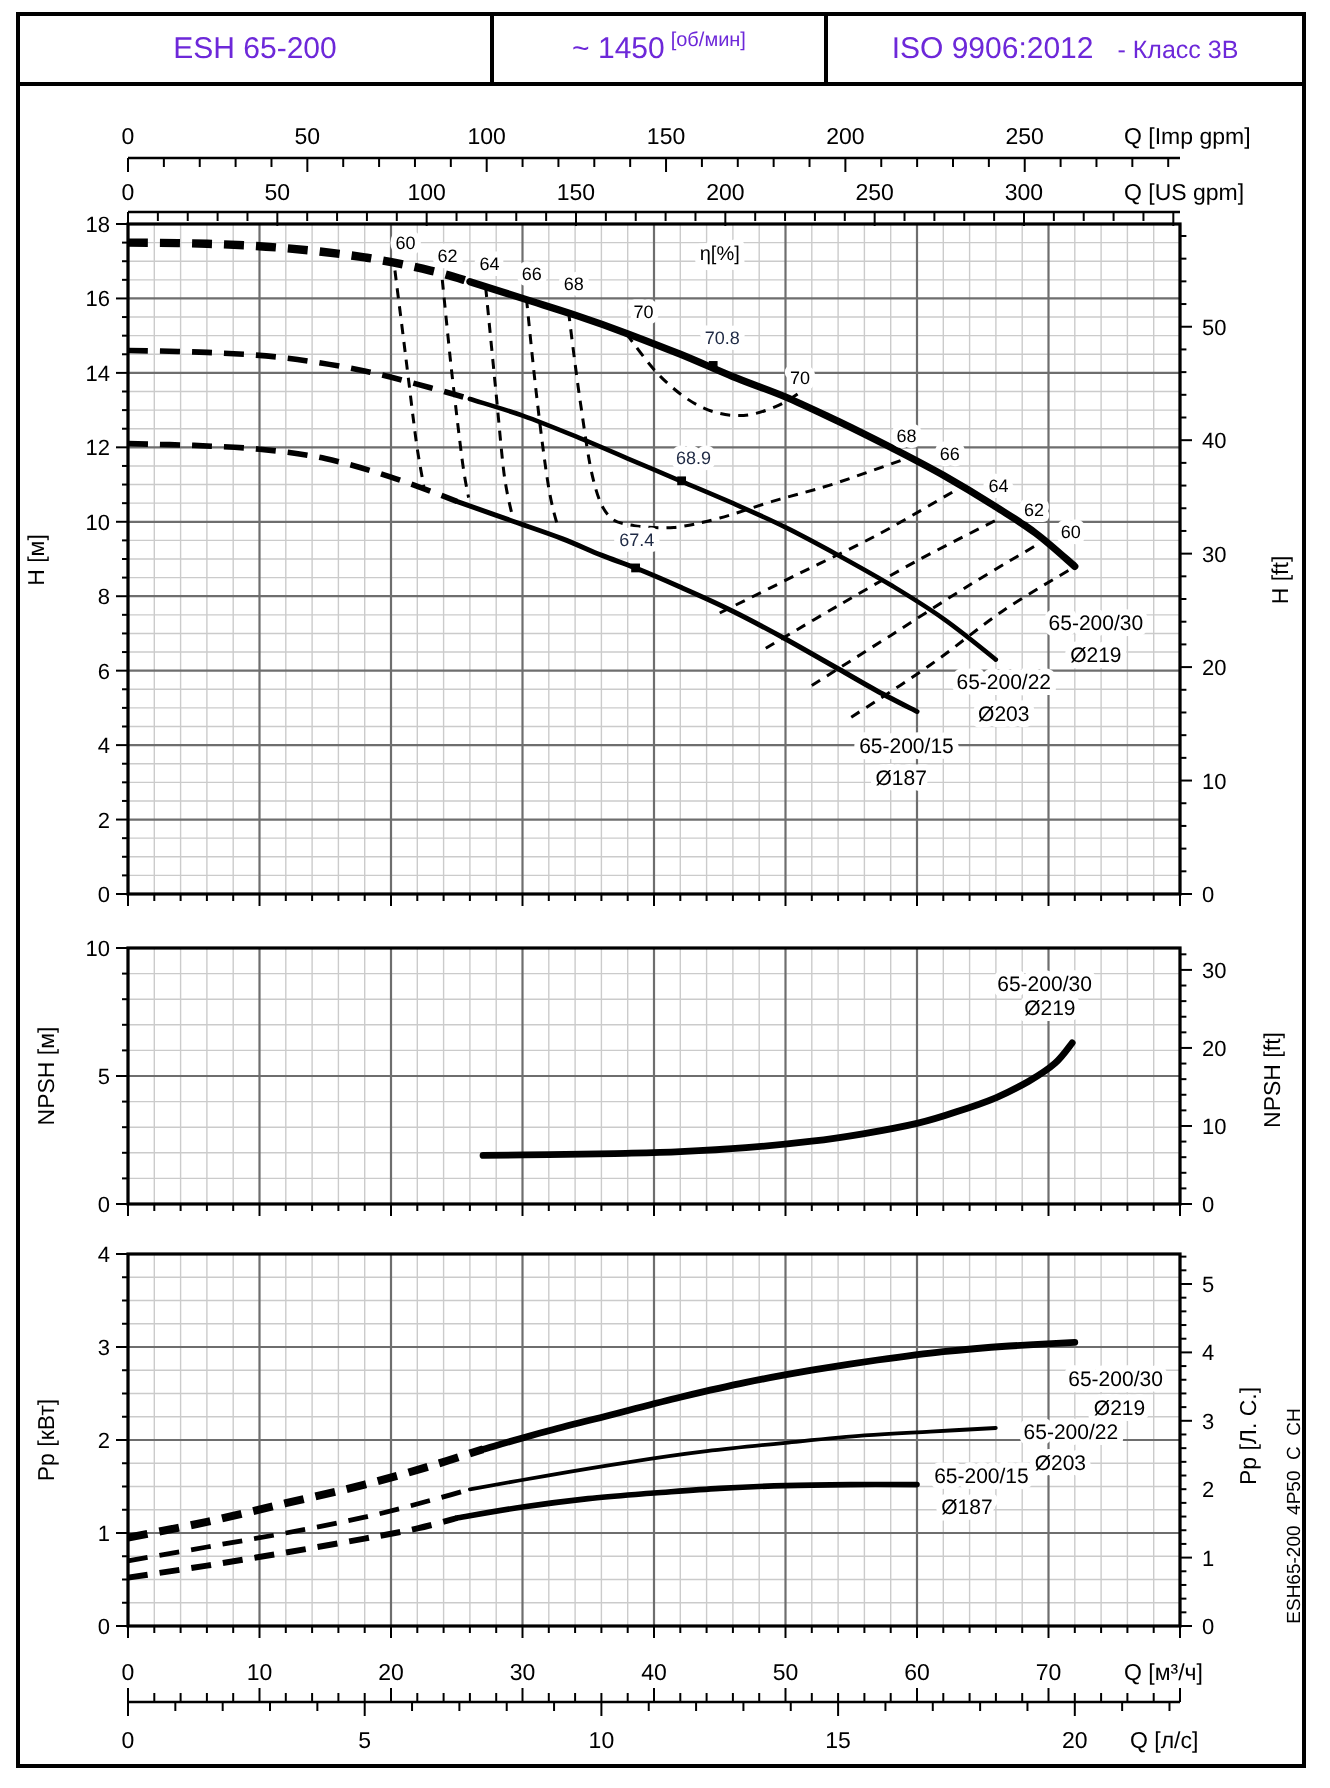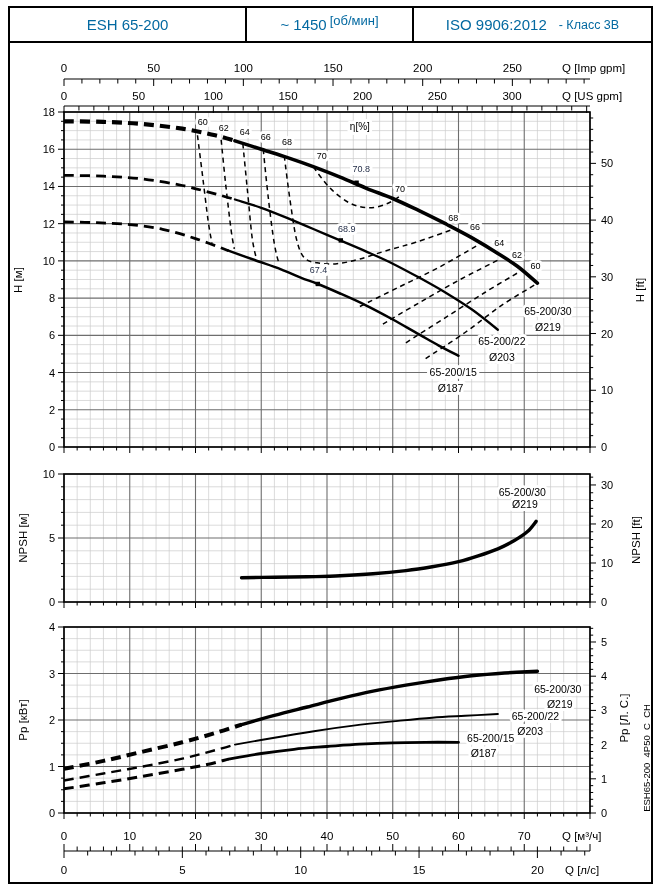--- a/index.html
+++ b/index.html
@@ -1,25 +1,25 @@
 <!DOCTYPE html>
 <html><head>
 <meta charset="utf-8">
 <style>
   html,body{margin:0;padding:0;background:#fff;}
   .page{position:relative;width:665px;height:894px;background:#fff;overflow:hidden;
-        font-family:"Liberation Sans",sans-serif;color:#0369a1;text-decoration:underline;}
+        font-family:"Liberation Sans",sans-serif;color:#6d28d9;text-decoration:underline;}
   .frame{position:absolute;left:8px;top:6px;width:645px;height:878px;border:2px solid #000;box-sizing:border-box;}
   .hdr{position:absolute;left:8px;top:6px;width:645px;height:37px;border:2px solid #000;box-sizing:border-box;
        display:flex;align-items:stretch;background:#fff;}
   .hcell{display:flex;align-items:center;justify-content:center;font-size:15px;}
   .hcell.c1{width:237px;border-right:2px solid #000;box-sizing:border-box;}
   .hcell.c2{width:167px;border-right:2px solid #000;box-sizing:border-box;align-items:center;}
   .hcell.c3{flex:1;}
-  .unit-sup{font-size:13px;position:relative;top:-4px;margin-left:3px;}
+  .unit-sup{font-size:10px;position:relative;top:-4px;margin-left:3px;}
   .cls{font-size:12.5px;margin-left:12px;}
   svg text{font-family:"Liberation Sans",sans-serif;}
 </style>
 </head>
 <body>
 
 <div class="page">
   <div class="frame"></div>
   <div class="hdr">
     <div class="hcell c1">

